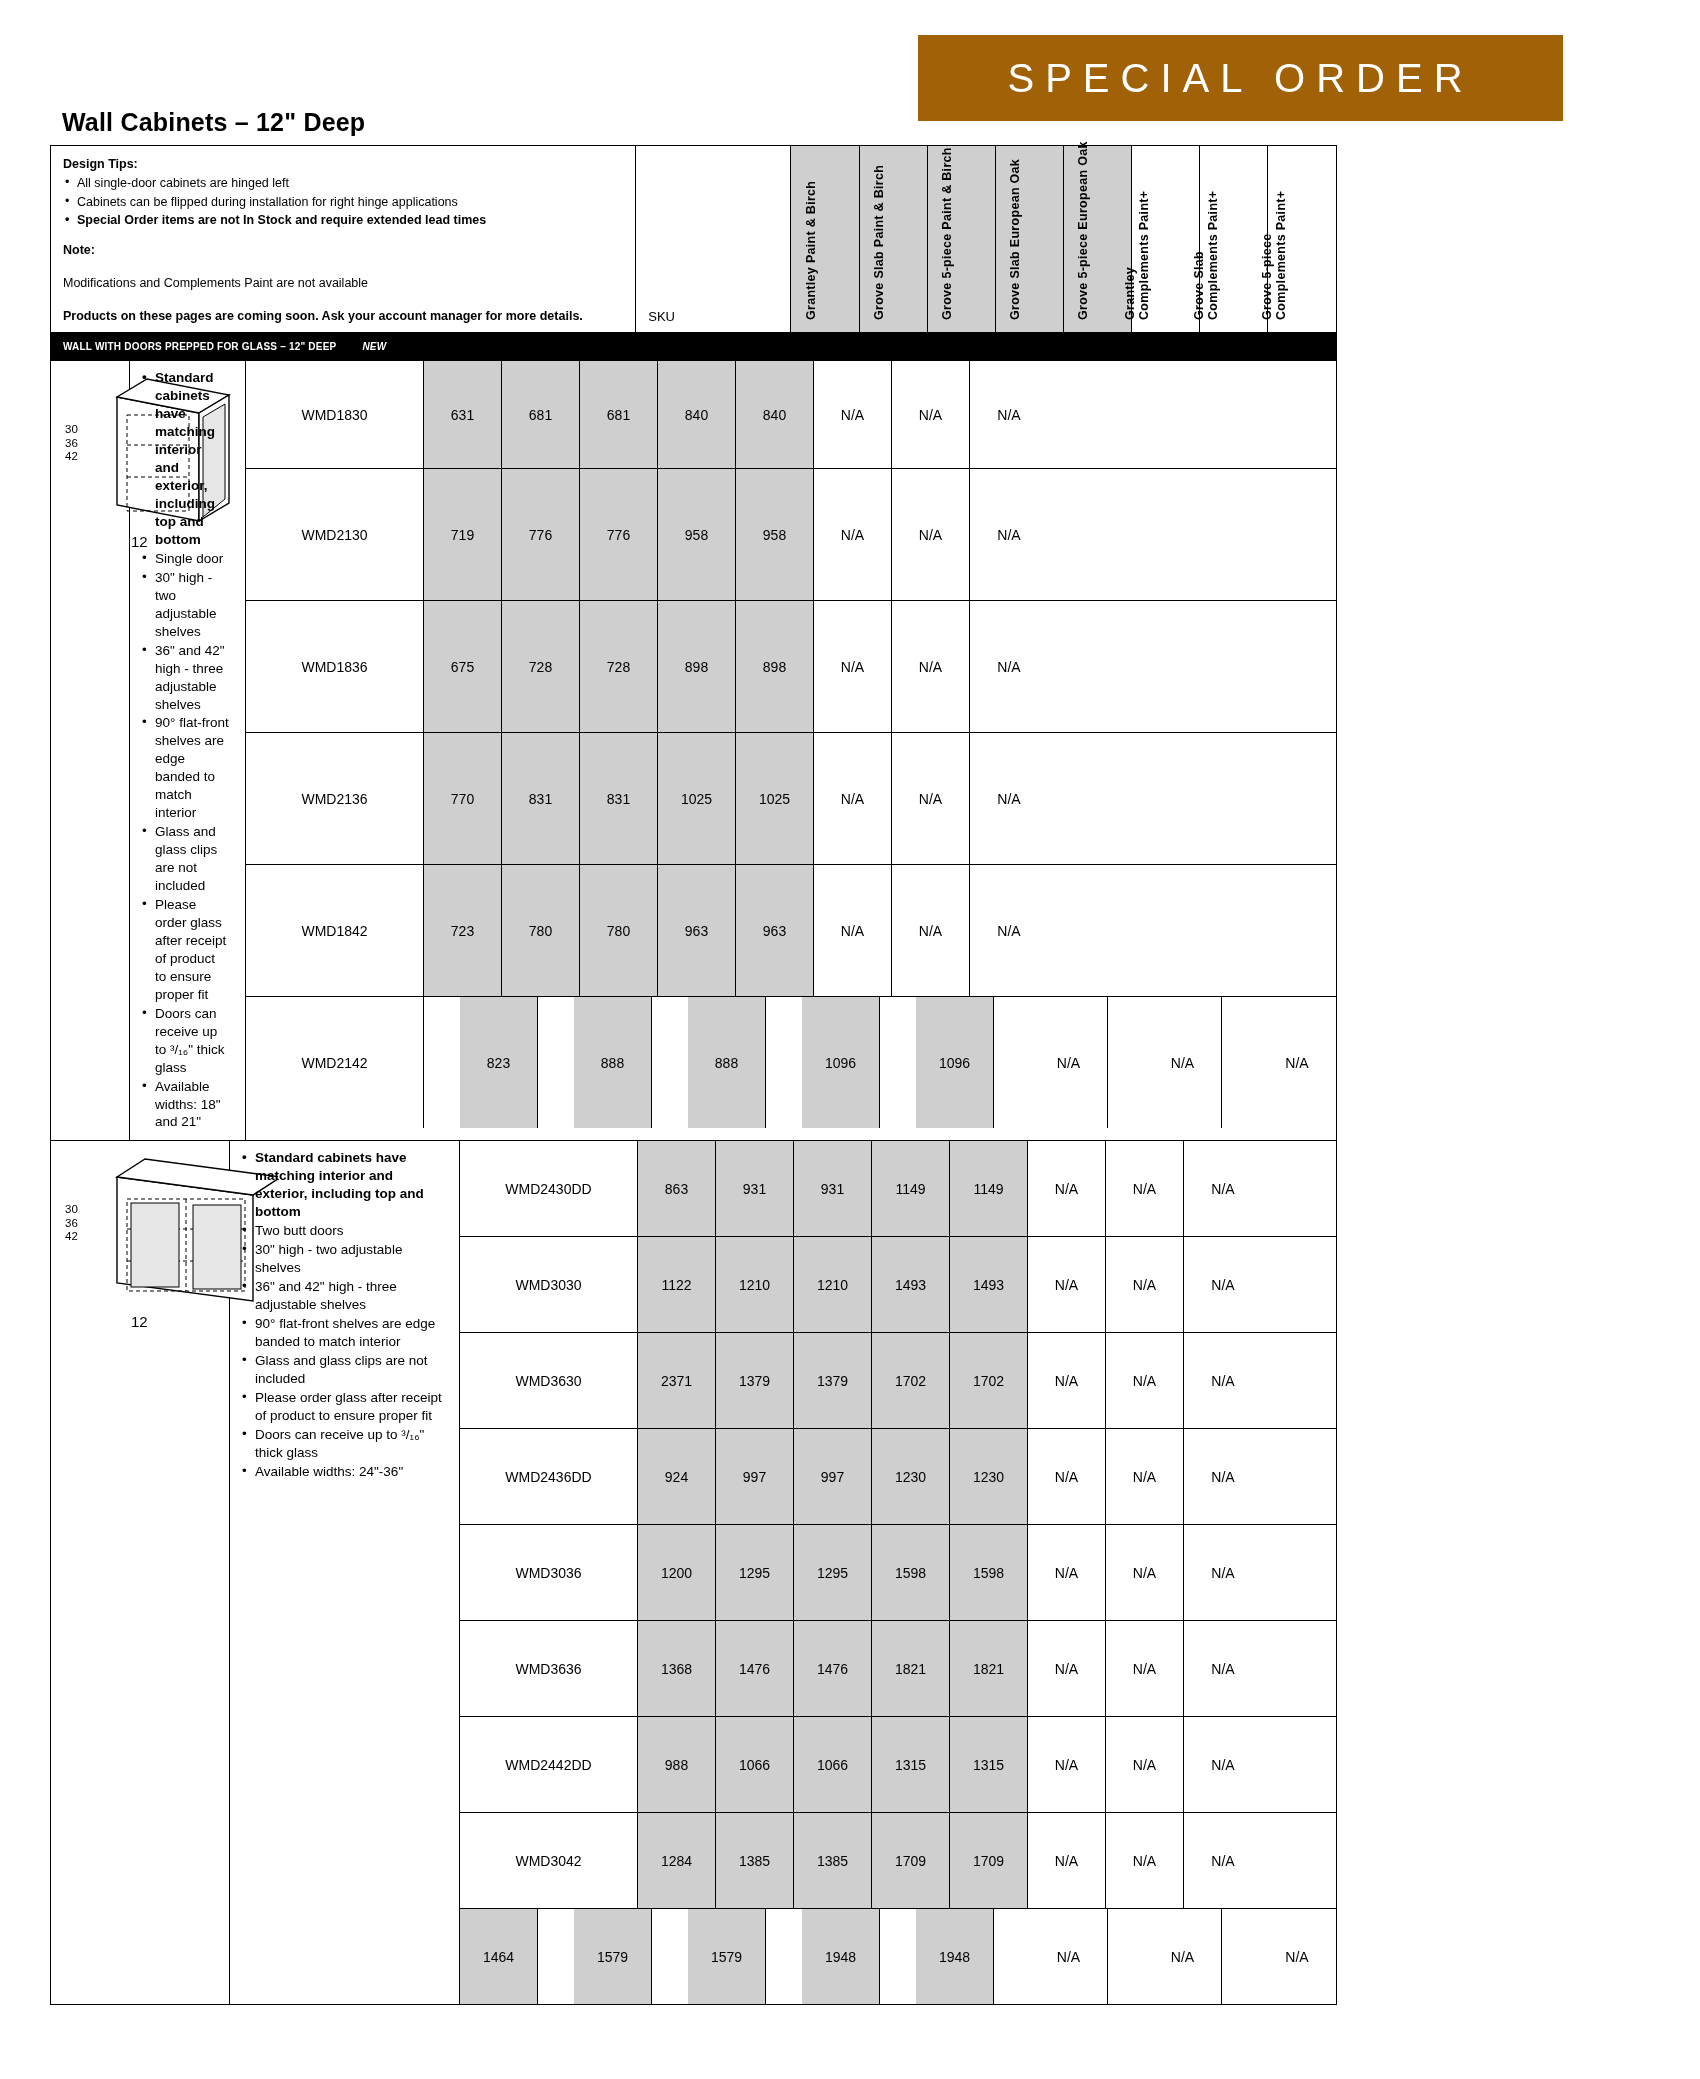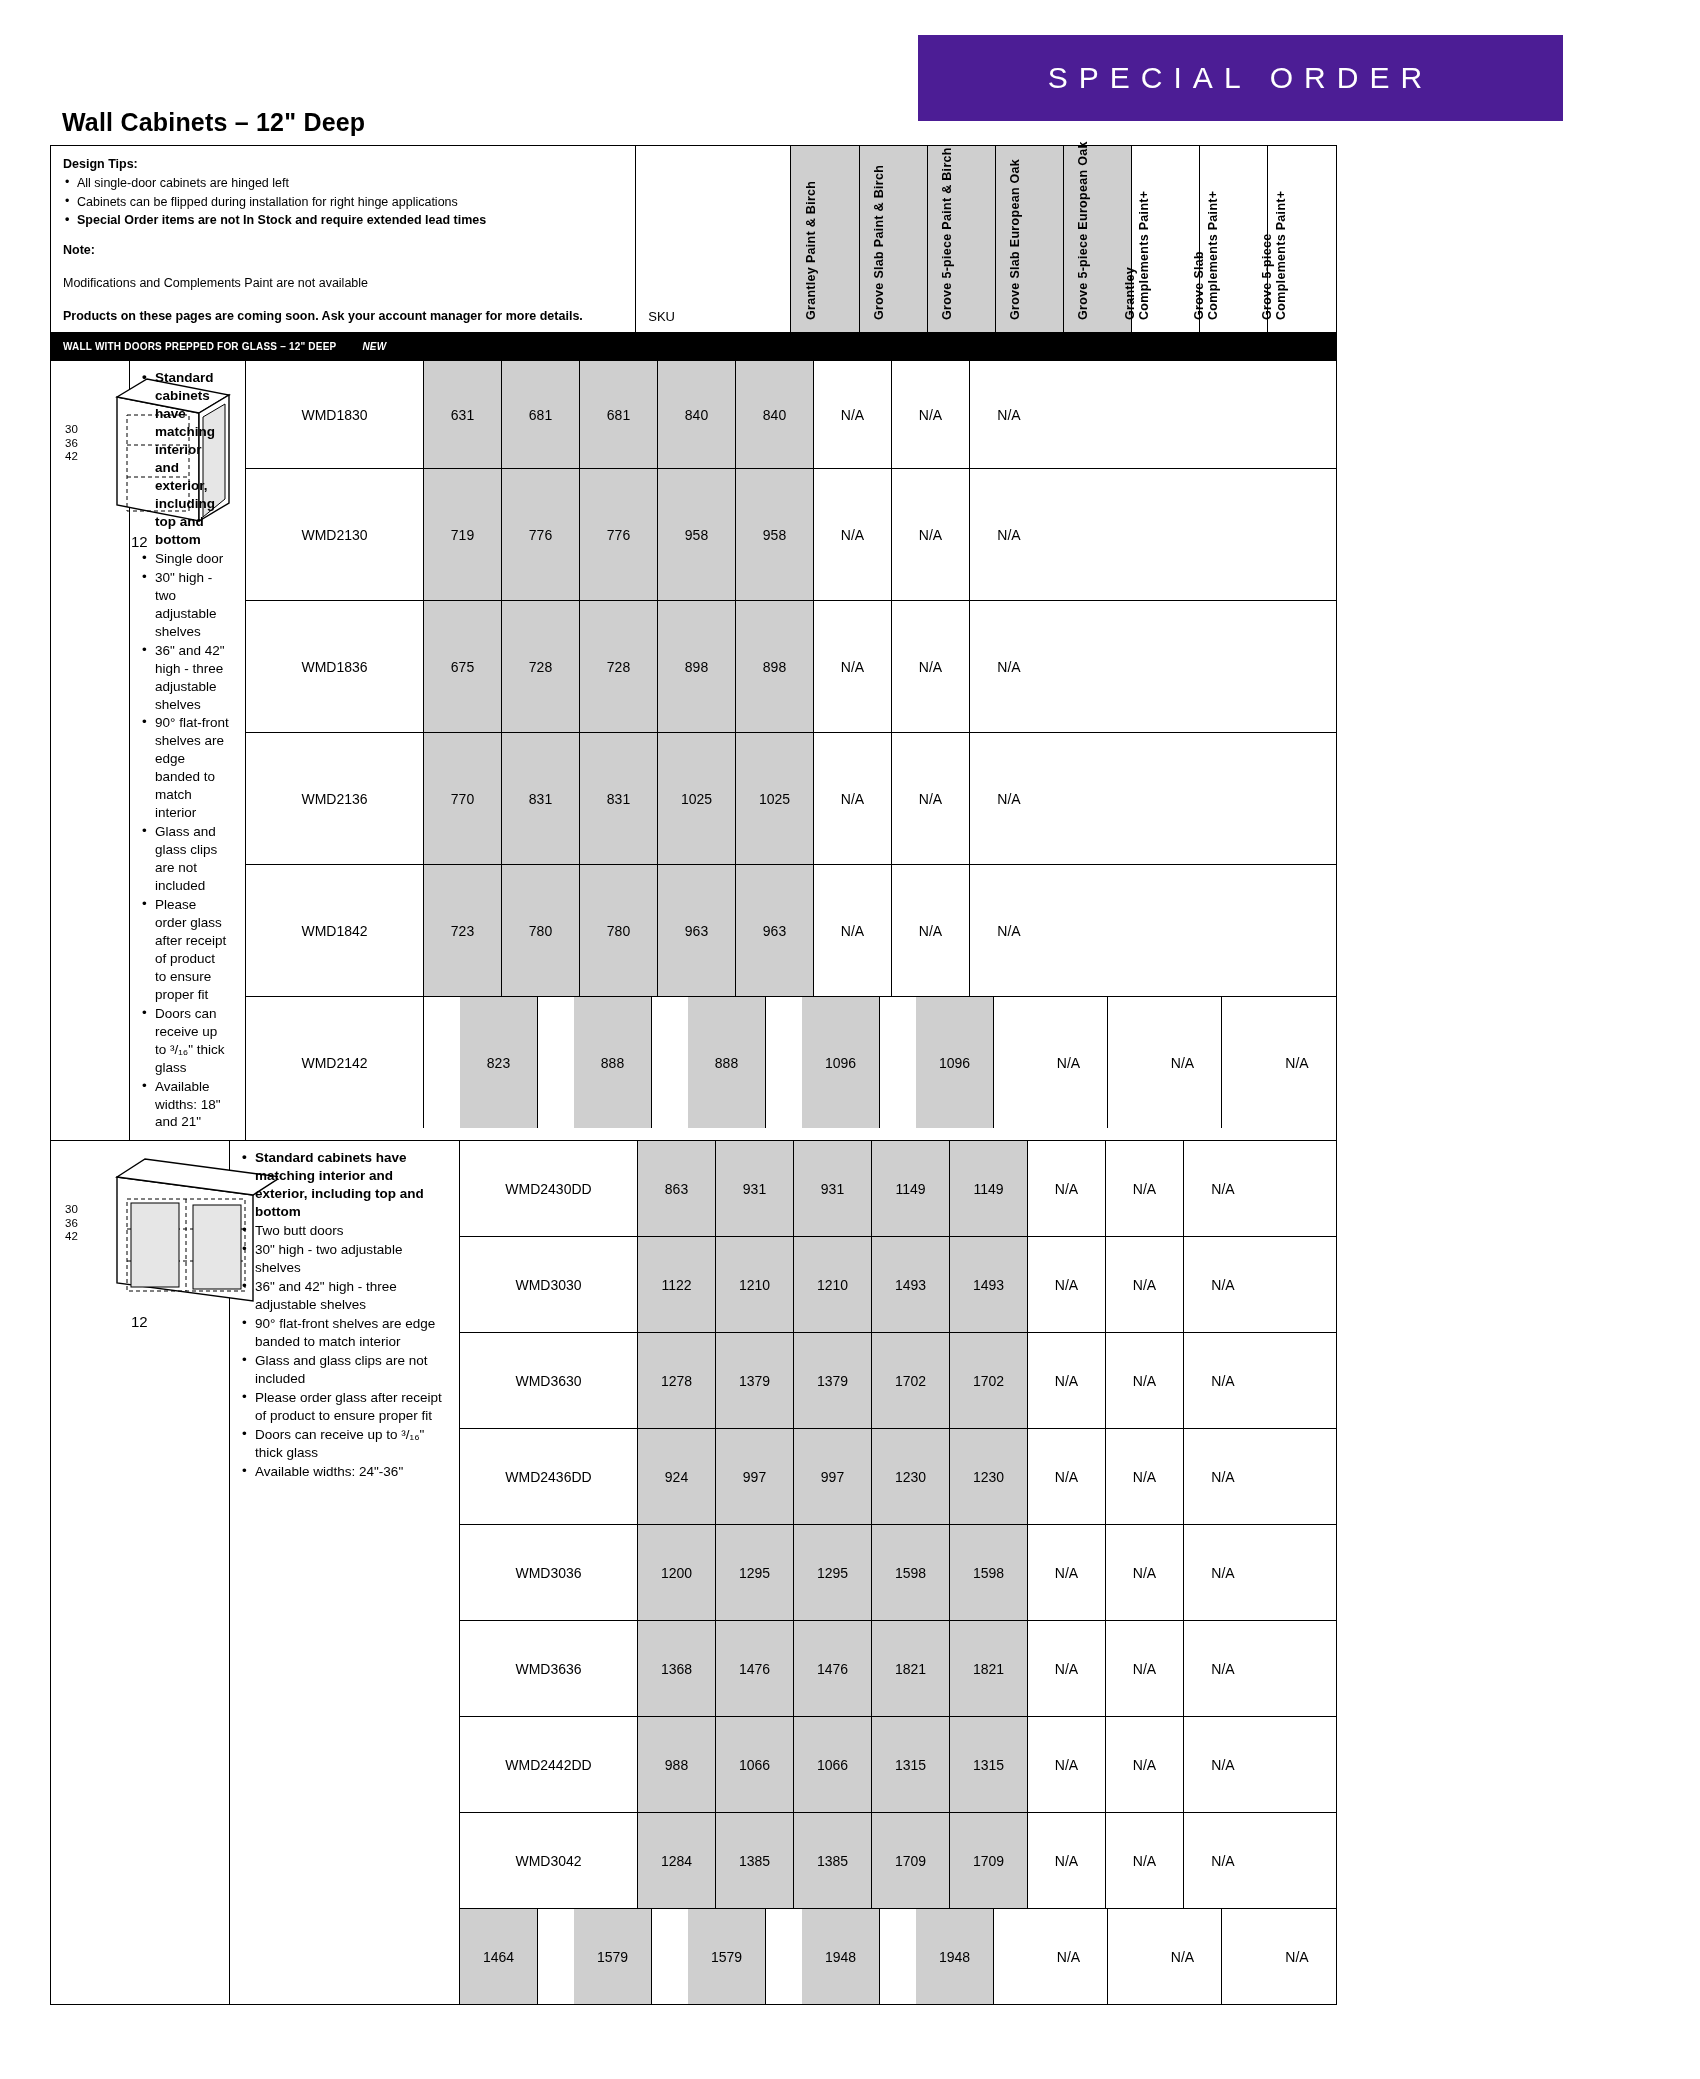--- a/index.html
+++ b/index.html
@@ -23,26 +23,26 @@
     padding: 0;
   }
 
   
   .special-order-banner {
     position: absolute;
     left: 918px;
     top: 35px;
     width: 645px;
     height: 86px;
-    background: #4c1d95;
+    background: #a16207;
     color: #ffffff;
     display: flex;
     align-items: center;
     justify-content: center;
-    font-size: 30px;
+    font-size: 40px;
     letter-spacing: 11px;
     font-weight: 400;
   }
 
   
   .page-title {
     position: absolute;
     left: 62px;
     top: 108px;
     font-size: 25px;
@@ -447,21 +447,21 @@
           <div class="pcell shade">1210</div>
           <div class="pcell shade">1210</div>
           <div class="pcell shade">1493</div>
           <div class="pcell shade">1493</div>
           <div class="pcell">N/A</div>
           <div class="pcell">N/A</div>
           <div class="pcell">N/A</div>
         </div>
         <div class="price-row" style="height:95px">
           <div class="sku-cell">WMD3630</div>
-          <div class="pcell shade">1278</div>
+          <div class="pcell shade">2371</div>
           <div class="pcell shade">1379</div>
           <div class="pcell shade">1379</div>
           <div class="pcell shade">1702</div>
           <div class="pcell shade">1702</div>
           <div class="pcell">N/A</div>
           <div class="pcell">N/A</div>
           <div class="pcell">N/A</div>
         </div>
         <div class="price-row" style="height:95px">
           <div class="sku-cell">WMD2436DD</div>

